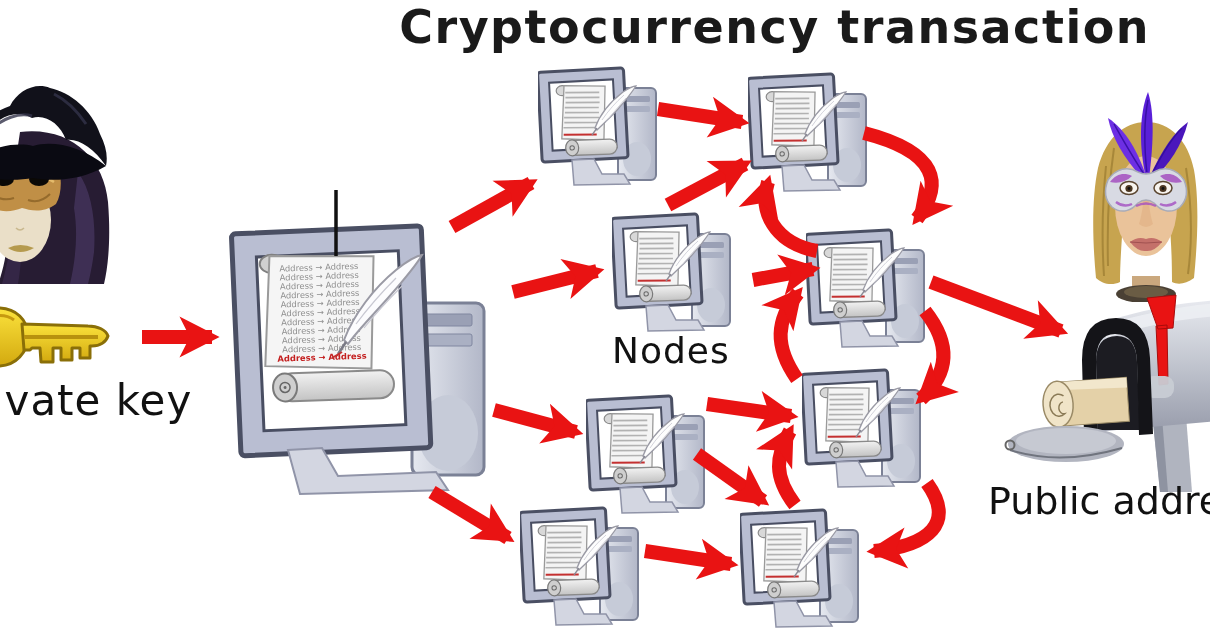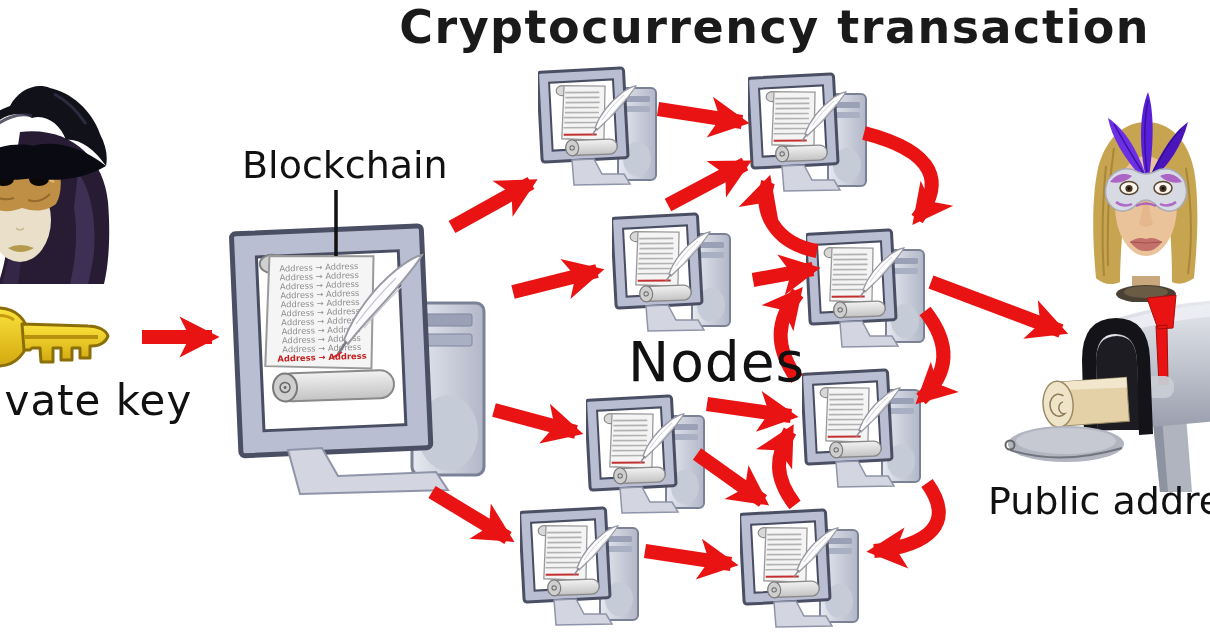--- a/index.html
+++ b/index.html
@@ -3,21 +3,21 @@
 <meta charset="utf-8">
 <style>
   html,body{margin:0;padding:0;background:#fff;}
   #canvas{position:relative;width:1210px;height:640px;overflow:hidden;background:#fff;
           font-family:"DejaVu Sans","Liberation Sans",sans-serif;}
   .abs{position:absolute;}
   #title{left:0;top:0;width:1150px;text-align:right;font-size:46px;font-weight:bold;
          letter-spacing:1.5px;color:var(--c-title_text,#1a1a1a);z-index:40;}
   .diagram-label{position:absolute;color:var(--c-label_text,#111);z-index:40;white-space:nowrap;}
   #label-blockchain{left:242px;top:143px;font-size:38px;}
-  #label-nodes{left:612px;top:330px;font-size:55px;letter-spacing:1px;margin-left:16px;}
+  #label-nodes{left:612px;top:330px;font-size:36px;letter-spacing:1px;}
   #label-private-key{left:-52px;top:376px;font-size:42px;letter-spacing:1px;}
   #label-public-address{left:988px;top:479px;font-size:38px;}
   #arrow-layer{position:absolute;left:0;top:0;z-index:30;}
   .arrow-shaft{fill:none;stroke:var(--c-arrow_red,#e91313);stroke-width:14;}
   #arrow-layer marker path{fill:var(--c-arrow_red,#e91313);}
   #leader-line{stroke:#111;stroke-width:3.5;fill:none;}
   .actor{position:absolute;z-index:5;}
   #blockchain-computer{position:absolute;z-index:10;}
   #nodes-layer{position:absolute;left:0;top:0;width:100%;height:100%;z-index:12;}
   .nodepc{position:absolute;width:125px;height:130px;}
@@ -239,18 +239,17 @@
       <path d="M 797 379 C 774 346 776 320 798 293" class="arrow-shaft" marker-end="url(#ah)"></path>
       <path d="M 927 483 C 956 523 929 546 874 551" class="arrow-shaft" marker-end="url(#ah)"></path>
       <path d="M 795 505 C 773 476 776 456 790 431" class="arrow-shaft" marker-end="url(#ah)"></path>
       <path d="M 707 404 L 791 416" class="arrow-shaft" marker-end="url(#ah)"></path>
       <path d="M 697 454 L 763 501" class="arrow-shaft" marker-end="url(#ah)"></path>
       <path d="M 645 551 L 731 564" class="arrow-shaft" marker-end="url(#ah)"></path>
       <path d="M 931 282 L 1061 331" class="arrow-shaft" marker-end="url(#ah)"></path>
     </svg>
 
   <div class="abs" id="title">Cryptocurrency transaction</div>
-  <div class="diagram-label" id="label-blockchain">Blockchain</div>
   <div class="diagram-label" id="label-nodes">Nodes</div>
   <div class="diagram-label" id="label-private-key">Private key</div>
   <div class="diagram-label" id="label-public-address">Public address</div>
 
 </div>
 
 </body></html>

